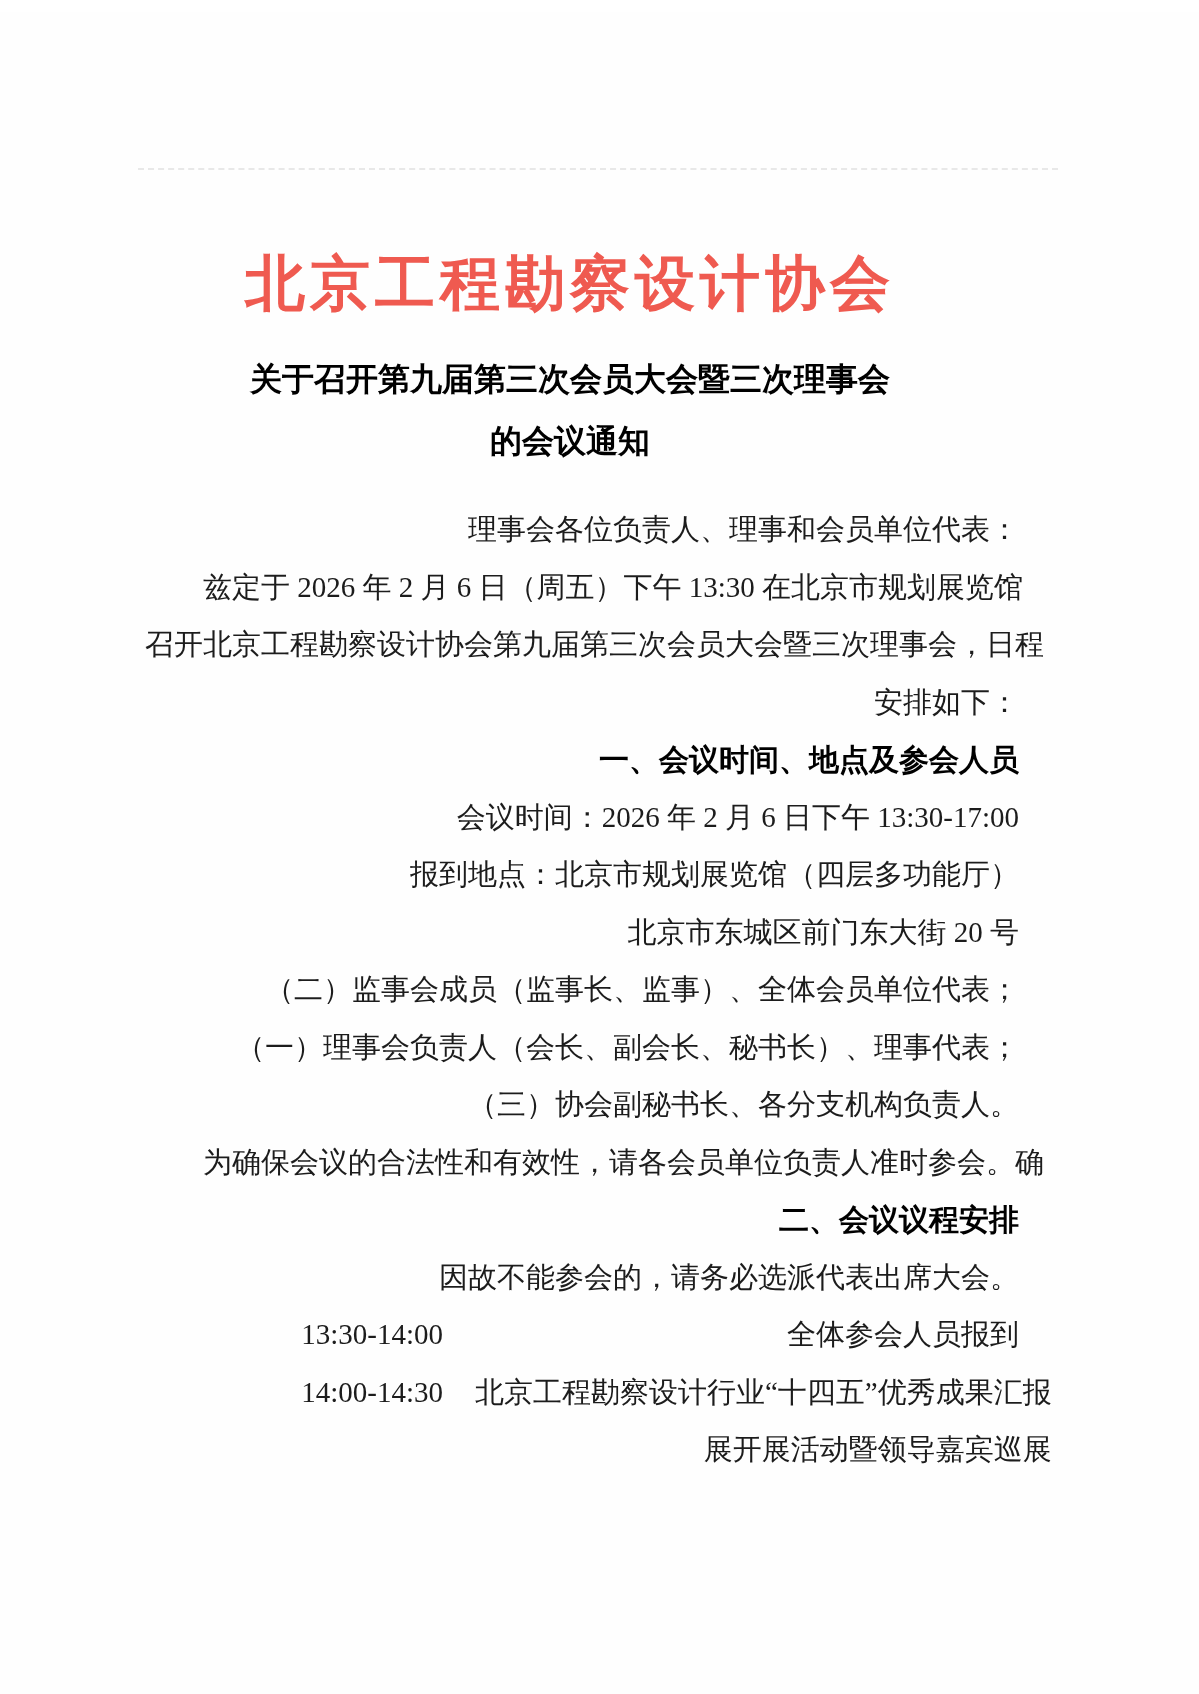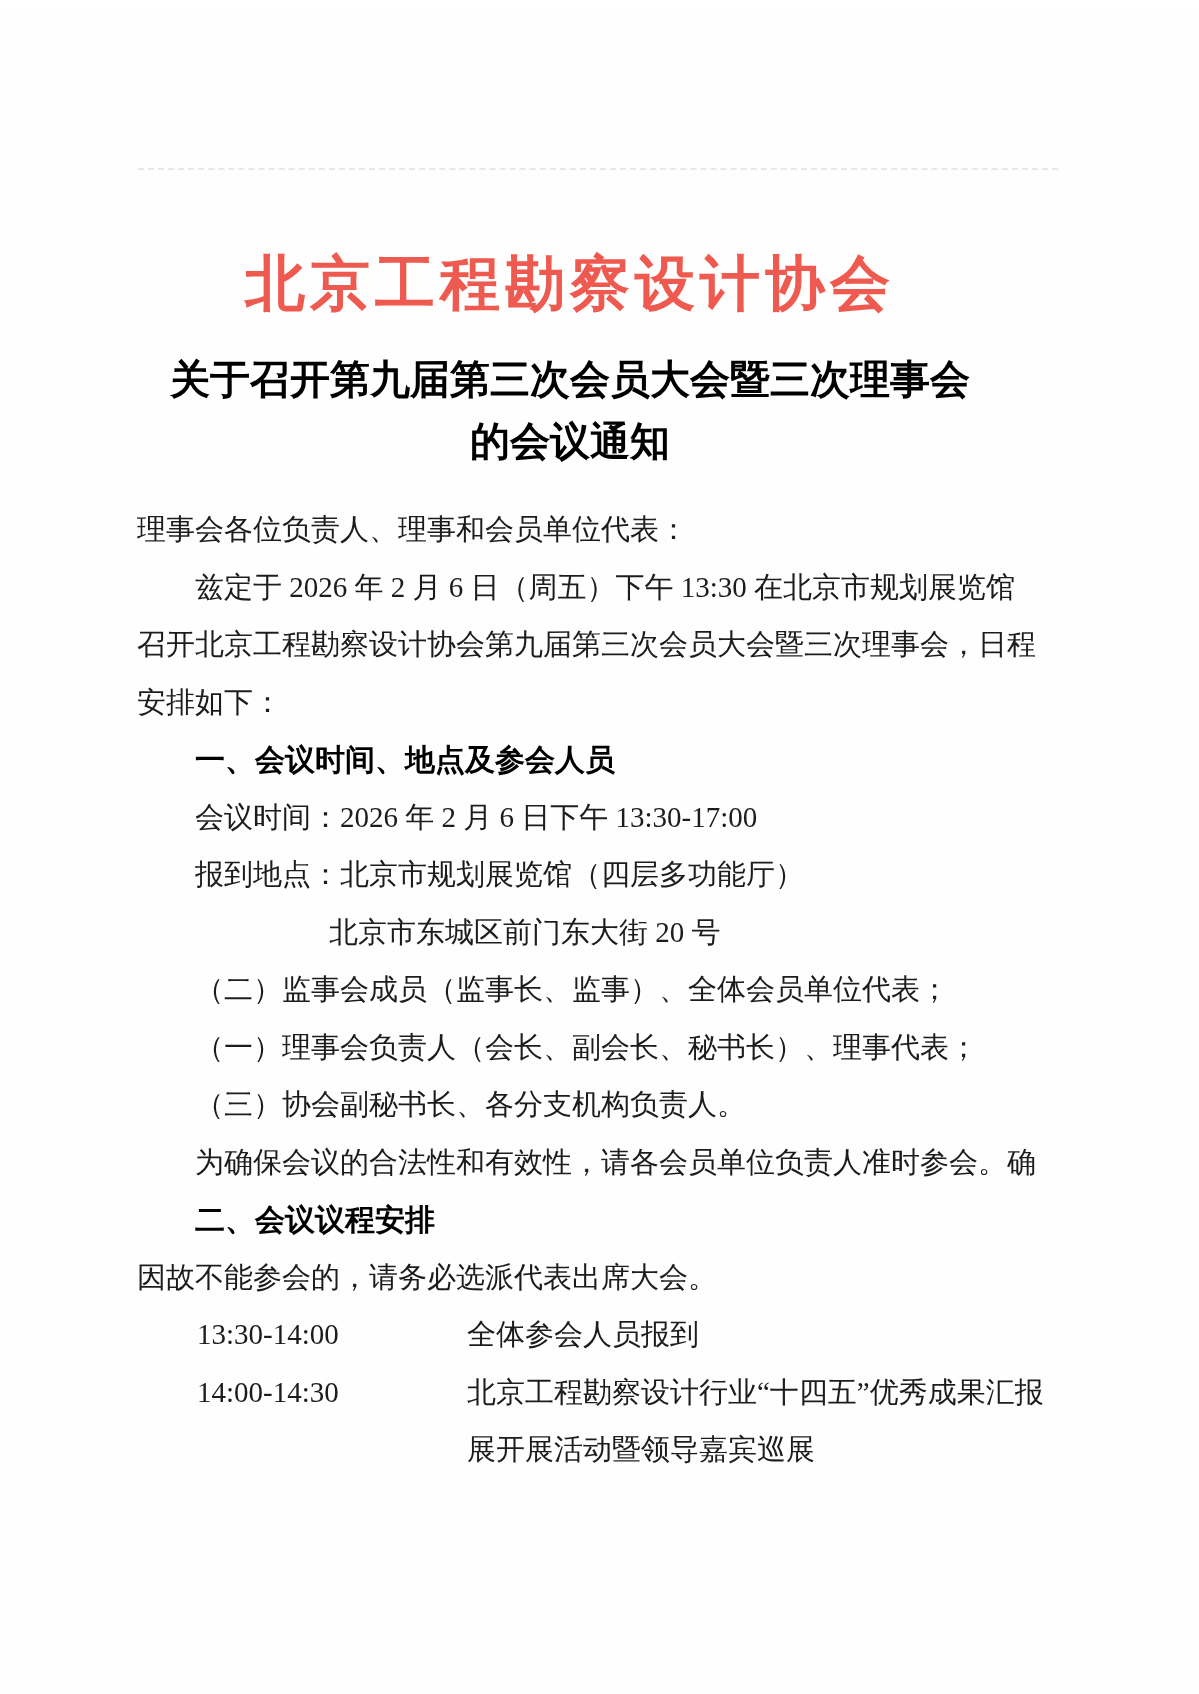--- a/index.html
+++ b/index.html
@@ -49,33 +49,34 @@
     white-space: nowrap;
   }
   .doc-title {
     position: absolute;
     top: 336px;
     left: 0;
     width: 100%;
     text-align: center;
     font-family: "Liberation Sans", "DejaVu Sans", sans-serif;
     font-weight: 700;
-    font-size: 40px;
+    font-size: 32px;
     line-height: 62px;
     color: #000;
     white-space: nowrap;
   }
   .body-text {
     position: absolute;
     top: 489px;
-    left: 4px;
+    left: 12px;
     width: 874px;
     font-size: 29px;
     line-height: 57.5px;
     white-space: nowrap;
+    text-align: right;
   }
   .line { min-height: 57.5px; }
   .ind2 { padding-left: 58px; }
   .ind6 { padding-left: 192px; }
   .heading {
     font-family: Liberation Serif, serif;
     font-weight: 700;
     font-size: 30px;
     color: #000;
   }

